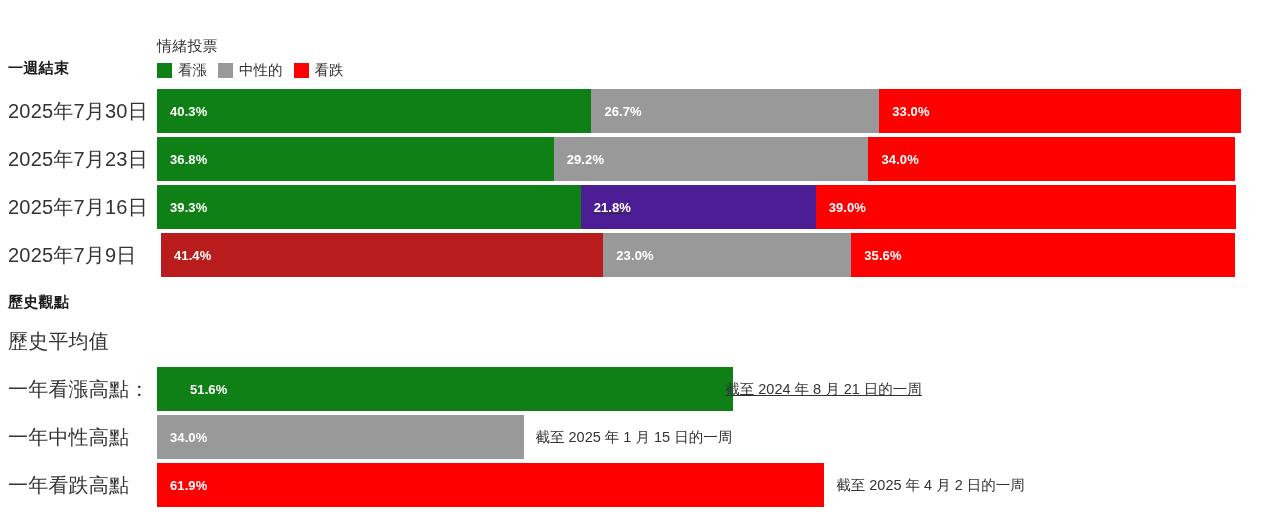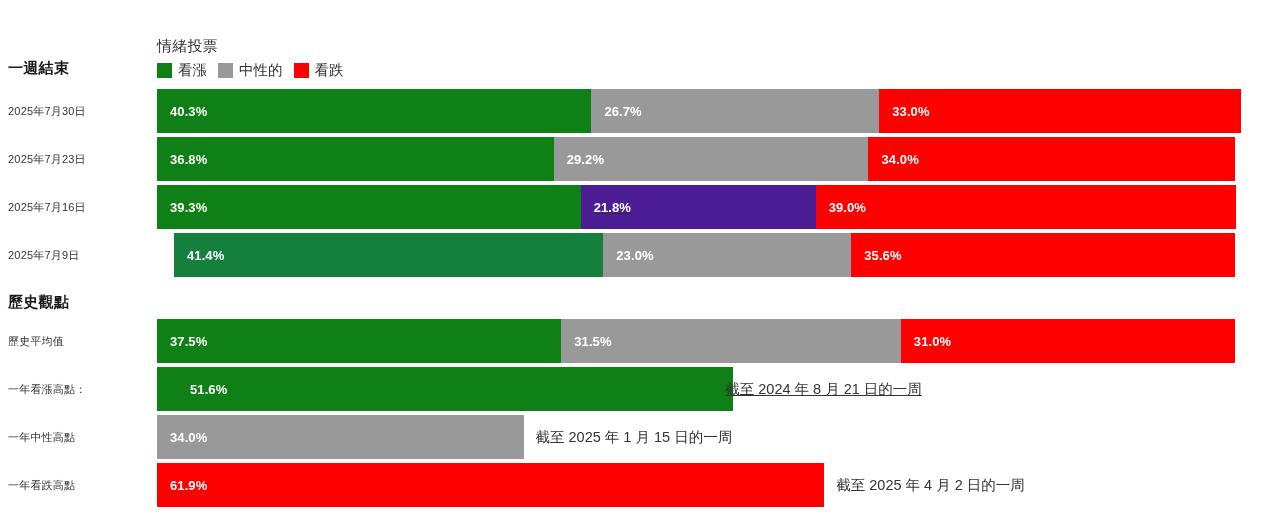--- a/index.html
+++ b/index.html
@@ -81,21 +81,21 @@
     left: 0;
     width: 1262px;
     height: 44px;
   }
   .row-label {
     position: absolute;
     left: 8px;
     top: 0;
     height: 44px;
     line-height: 44px;
-    font-size: 11px;
+    font-size: 20px;
     color: #333333;
     white-space: nowrap;
     letter-spacing: .2px;
   }
   .bar-track {
     position: absolute;
     left: 157px;
     top: 0;
     width: 1078px;
     height: 44px;
@@ -193,44 +193,33 @@
             <span class="seg-value">21.8%</span>
           </div>
           <div class="seg" style="left: 658.658px; width: 420.42px; background: rgb(255, 0, 0);">
             <span class="seg-value">39.0%</span>
           </div>
         </div>
       </div>
       <div class="row" style="top: 233px;">
         <div class="row-label">2025年7月9日</div>
         <div class="bar-track">
-          <div class="seg" style="left: 17px; width: 446.292px; background: #15803d; text-align: center;">
+          <div class="seg" style="left: 4px; width: 446.292px; background: #b91c1c; text-align: center;">
             <span class="seg-value">41.4%</span>
           </div>
           <div class="seg" style="left: 446.292px; width: 247.94px; background: rgb(153, 153, 153);">
             <span class="seg-value">23.0%</span>
           </div>
           <div class="seg" style="left: 694.232px; width: 383.768px; background: rgb(255, 0, 0);">
             <span class="seg-value">35.6%</span>
           </div>
         </div>
       </div>
       <div class="row" style="top: 319px;">
         <div class="row-label">歷史平均值</div>
-        <div class="bar-track">
-          <div class="seg" style="left: 0px; width: 404.25px; background: rgb(14, 128, 22);">
-            <span class="seg-value">37.5%</span>
-          </div>
-          <div class="seg" style="left: 404.25px; width: 339.57px; background: rgb(153, 153, 153);">
-            <span class="seg-value">31.5%</span>
-          </div>
-          <div class="seg" style="left: 743.82px; width: 334.18px; background: rgb(255, 0, 0);">
-            <span class="seg-value">31.0%</span>
-          </div>
-        </div>
       </div>
       <div class="row" style="top: 367px;">
         <div class="row-label">一年看漲高點：</div>
         <div class="bar-track">
           <div class="seg" style="left: 0px; width: 556.248px; background: rgb(14, 128, 22); padding-left: 20px;">
             <span class="seg-value">51.6%</span>
           </div>
           <div class="annotation" style="left: 556.248px; text-decoration: underline;">截至 2024 年 8 月 21 日的一周</div>
         </div>
       </div>

